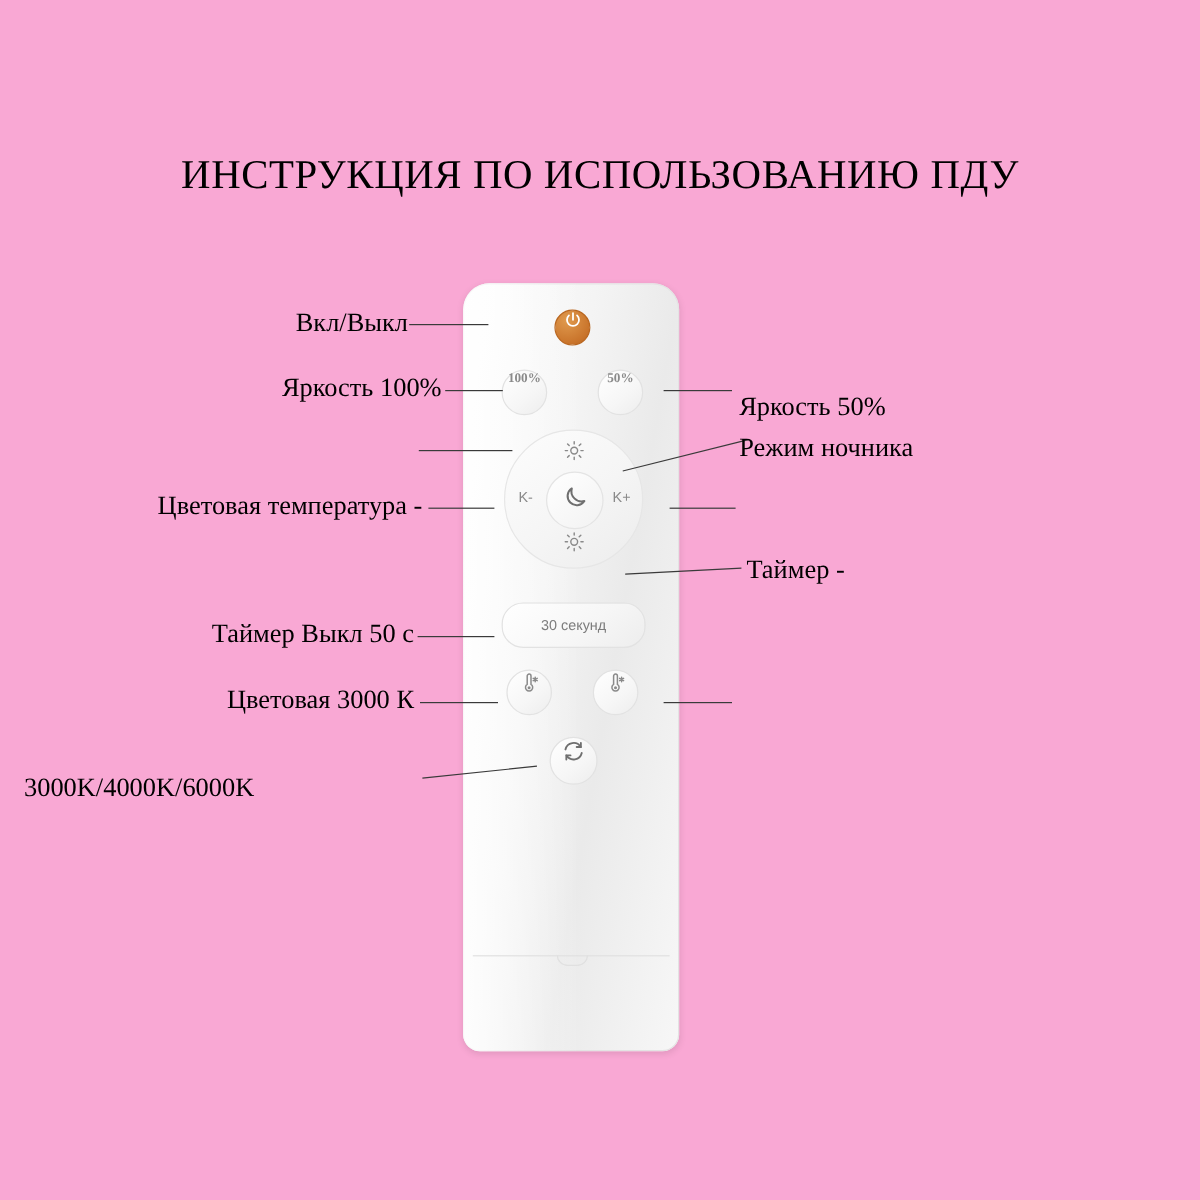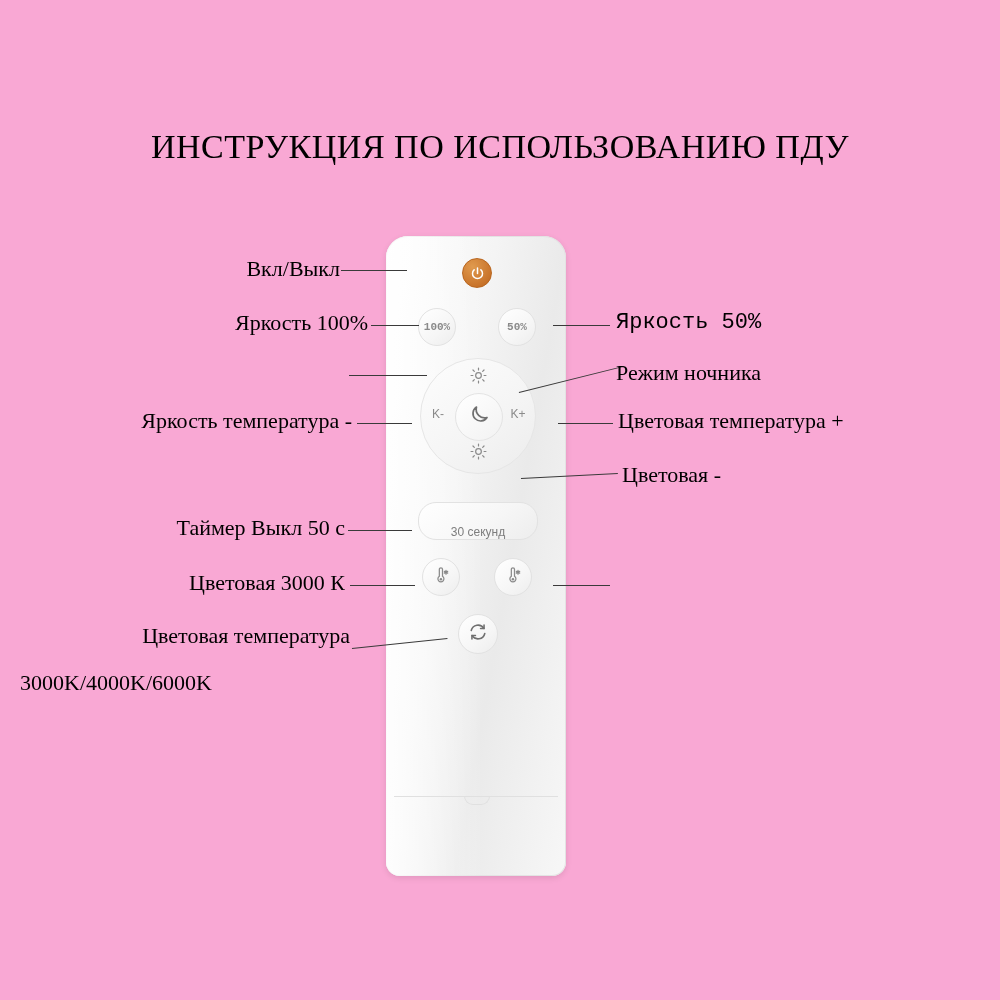--- a/index.html
+++ b/index.html
@@ -71,24 +71,24 @@
   }
 
   
   .btn {
     position: absolute;
     box-sizing: border-box;
     border-radius: 50%;
     background: linear-gradient(140deg, #ffffff 0%, #f6f6f6 60%, #ededed 100%);
     border: 1px solid #e2e2e2;
     display: flex;
-    align-items: center;
+    align-items: flex-start;
     justify-content: center;
     color: #6e6e6e;
-    font-family: Liberation Mono, monospace;
+    font-family: Liberation Serif, serif;
   }
 
   #btn-power {
     left: 76px; top: 22px;
     width: 30px; height: 30px;
     background: radial-gradient(circle at 34% 28%, #e09a4e, #c9742b 70%, #b4621f 100%);
     border: 1px solid #b9661f;
     color: #ffffff;
   }
   #btn-power svg { display: block; }
@@ -130,21 +130,21 @@
 
   
   #btn-timer {
     position: absolute;
     left: 32px; top: 266px;
     width: 118px; height: 36px;
     border-radius: 18px;
     background: linear-gradient(140deg, #ffffff 0%, #f6f6f6 60%, #ededed 100%);
     border: 1px solid #e2e2e2;
     display: flex;
-    align-items: flex-end;
+    align-items: center;
     justify-content: center;
     font-family: "Liberation Sans", sans-serif;
     font-size: 12px;
     color: #7d7d7d;
   }
 
   #btn-3000 { left: 36px; top: 322px; width: 38px; height: 38px; }
   #btn-6000 { left: 108px; top: 322px; width: 38px; height: 38px; }
   #btn-cycle { left: 72px; top: 378px; width: 40px; height: 40px; }
 
@@ -282,31 +282,29 @@
   <div class="line" style="left:348px; top:530px; width:64px;"></div>
 
   <div class="line" style="left:350px; top:585px; width:65px;"></div>
   <div class="line" style="left:553px; top:585px; width:57px;"></div>
 
   <div class="diag" style="left:352px; top:648px; width:96px; transform: rotate(-6deg);"></div>
 
   <div class="label left" style="left:110px; top:256px; width:230px;font-family:Liberation Serif, serif;">Вкл/Выкл</div>
 
   <div class="label left" style="left:100px; top:310px; width:268px;">Яркость 100%</div>
-  <div class="label right" style="left:616px; top:310px;font-family:Liberation Mono, monospace;">Яркость 50%</div>
+  <div class="label right" style="left:616px; top:326px;">Яркость 50%</div>
 
   <div class="label right" style="left:616px; top:360px;">Режим ночника</div>
 
-  <div class="label left" style="left:22px; top:408px; width:330px;">Яркость температура -</div>
-  <div class="label right" style="left:618px; top:408px;">Цветовая температура +</div>
-
-  <div class="label right" style="left:622px; top:462px;">Цветовая -</div>
+  <div class="label left" style="left:22px; top:408px; width:330px;">Цветовая температура -</div>
+
+  <div class="label right" style="left:622px; top:462px;">Таймер -</div>
 
   <div class="label left" style="left:70px; top:515px; width:275px;">Таймер Выкл 50 с</div>
 
   <div class="label left" style="left:80px; top:570px; width:265px;">Цветовая 3000 К</div>
 
   <div class="label left" style="left:20px; top:623px; width:330px;">
-    <div>Цветовая температура</div>
     <div style="text-align:left;margin-top:20px;">3000K/4000K/6000K</div>
   </div>
 
 </div>
 
 </body></html>

